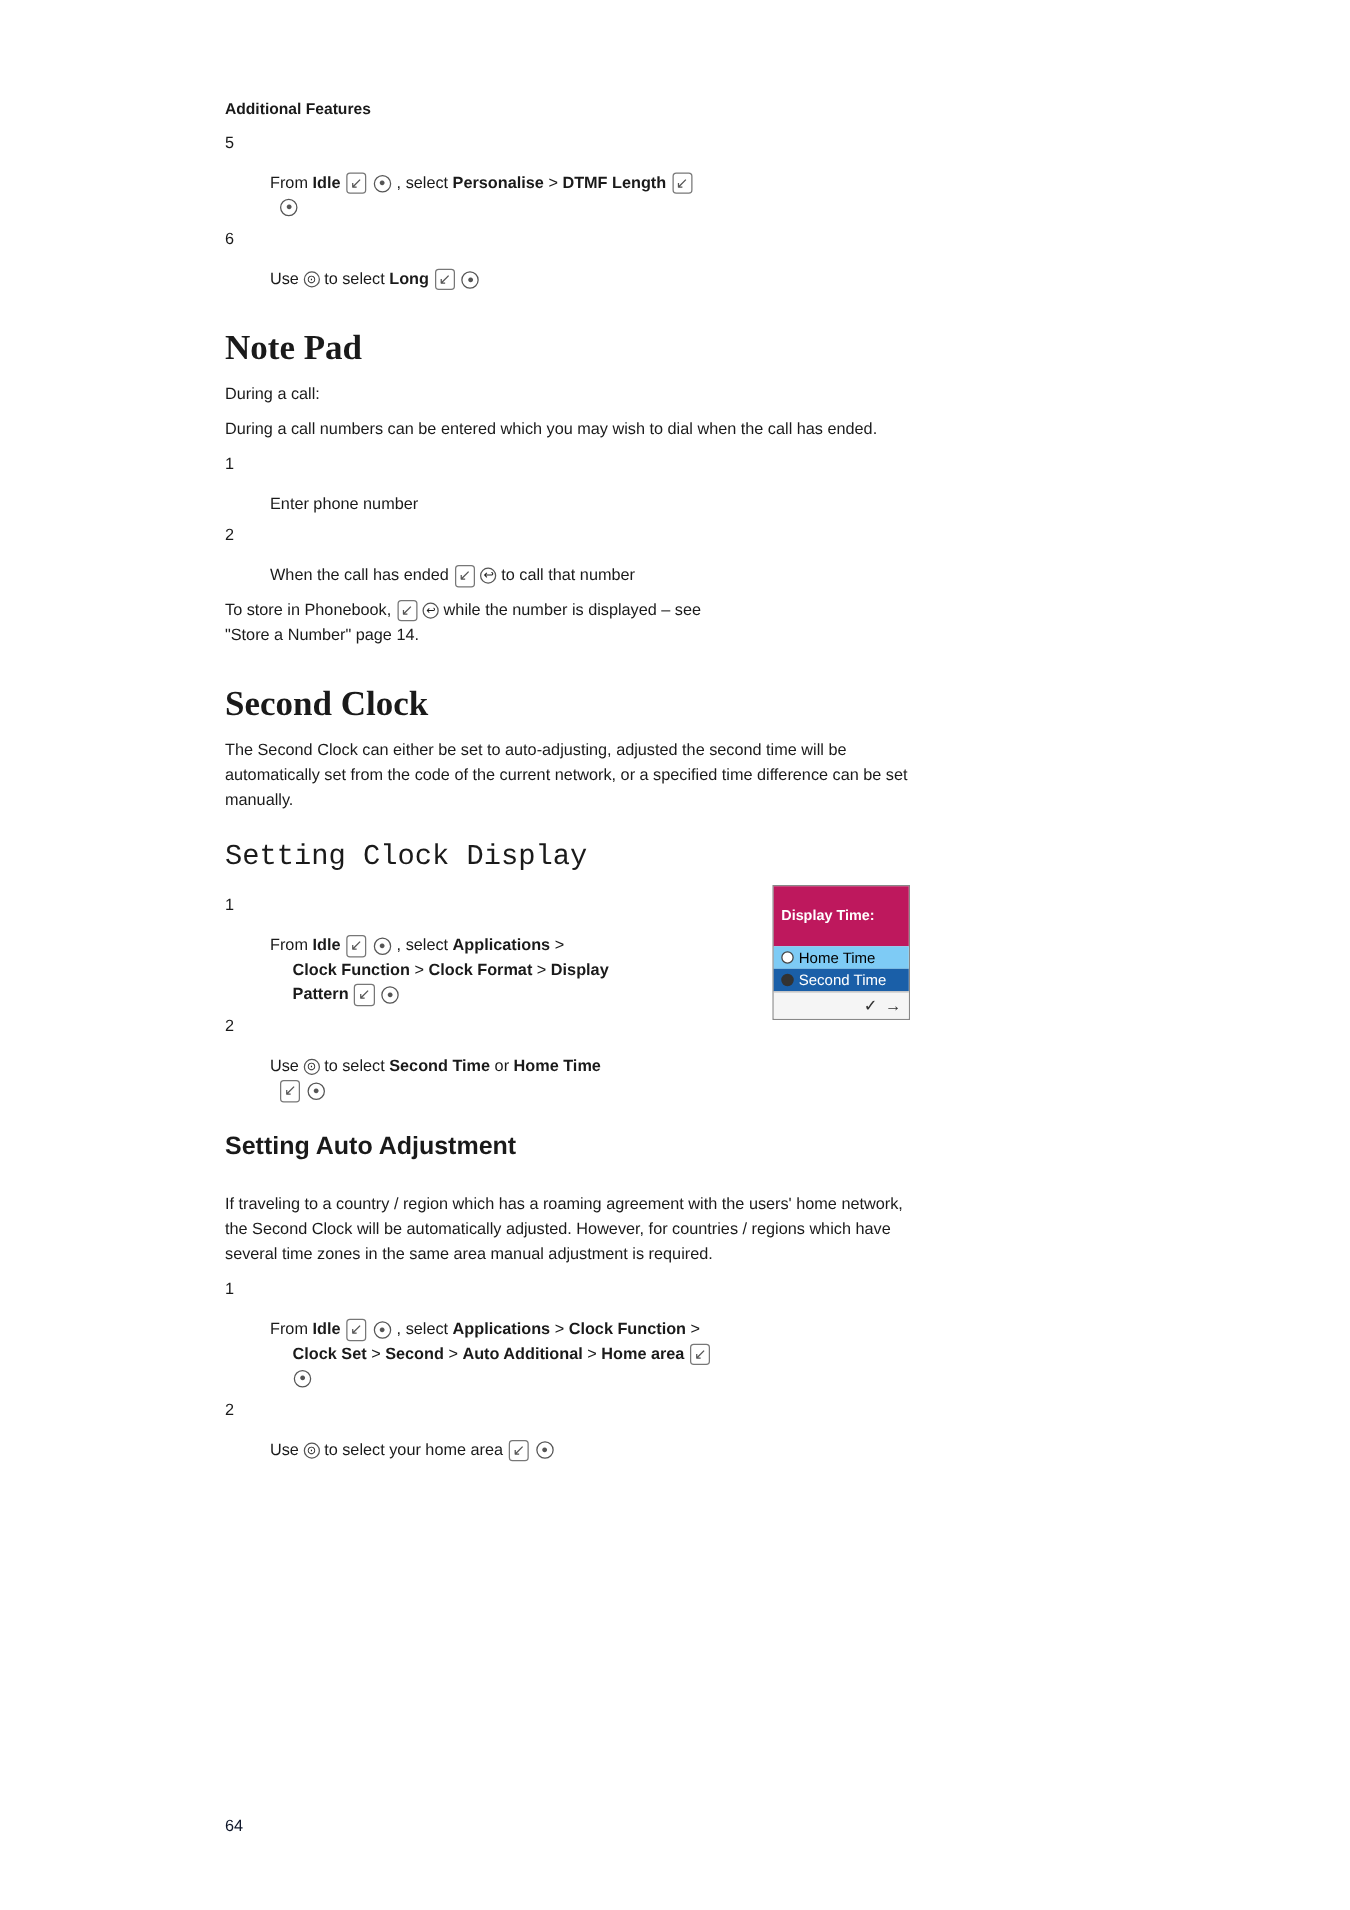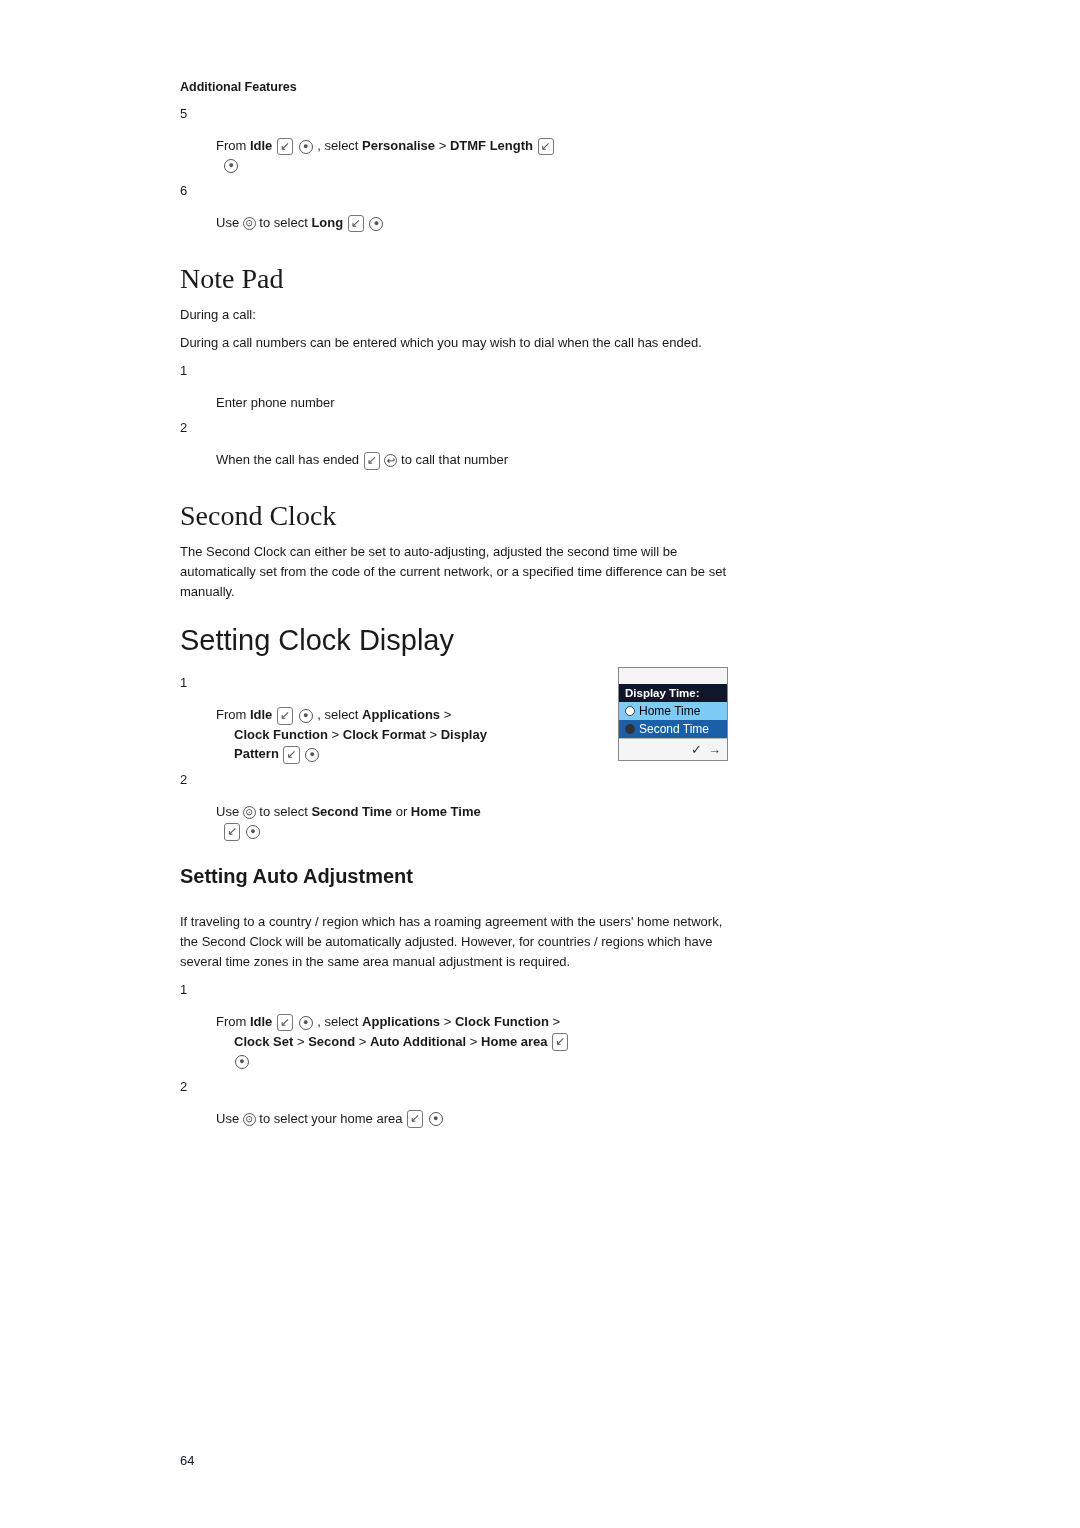--- a/index.html
+++ b/index.html
@@ -51,31 +51,31 @@
       color: #1a1a1a;
     }
 
     .step-content {
       flex: 1;
       margin-top: 32px;
     }
 
     .section-heading {
       font-size: 28px;
-      font-weight: normal;
+      font-weight: bold;
       font-family: 'Times New Roman', Times, serif;
       margin-bottom: 10px;
       margin-top: 30px;
       color: #1a1a1a;
     }
 
     .subsection-heading {
-      font-size: 29px;
+      font-size: 23px;
       font-weight: normal;
-      font-family: Liberation Sans, sans-serif;
+      font-family: Liberation Mono, monospace;
       margin-bottom: 8px;
       margin-top: 22px;
       color: #1a1a1a;
     }
 
     .body-text {
       font-size: 13px;
       line-height: 1.55;
       margin-bottom: 8px;
       color: #1a1a1a;
@@ -88,26 +88,25 @@
       background: #f5f5f5;
       padding: 0;
       min-width: 110px;
       vertical-align: top;
       font-size: 12px;
       margin-left: 14px;
       margin-top: 2px;
     }
 
     .phone-ui-title {
-      background: #0f172a;
+      background: #be185d;
       color: #fff;
       font-size: 11.5px;
-      padding: 3px 6px;
+      padding: 18px 6px;
       font-weight: bold;
-      margin-top: 16px;
     }
 
     .phone-ui-item {
       display: flex;
       align-items: center;
       padding: 2px 6px;
       font-size: 12px;
       color: #1a1a1a;
     }
 
@@ -250,20 +249,26 @@
       <li>
         <span class="step-num">2</span>
         <span class="step-content">
           When the call has ended <span class="nav-icon">↙</span>
           <span style="display:inline-block;border:1.5px solid #555;border-radius:50%;width:13px;height:13px;vertical-align:middle;text-align:center;line-height:11px;font-size:10px;">↩</span>
           to call that number
         </span>
       </li>
     </ul>
 
+    <p class="body-text">
+      To store in Phonebook, <span class="nav-icon">↙</span>
+      <span style="display:inline-block;border:1.5px solid #555;border-radius:50%;width:13px;height:13px;vertical-align:middle;text-align:center;line-height:11px;font-size:9px;">↩</span>
+      while the number is displayed – see<br>
+      "Store a Number" page 14.
+    </p>
   </div>
 
   <div style="margin-top:28px;">
     <h1 class="section-heading">Second Clock</h1>
     <p class="body-text">The Second Clock can either be set to auto-adjusting, adjusted the second time will be automatically set from the code of the current network, or a specified time difference can be set manually.</p>
   </div>
 
   <div style="margin-top:16px;">
     <h2 class="subsection-heading">Setting Clock Display</h2>
 

